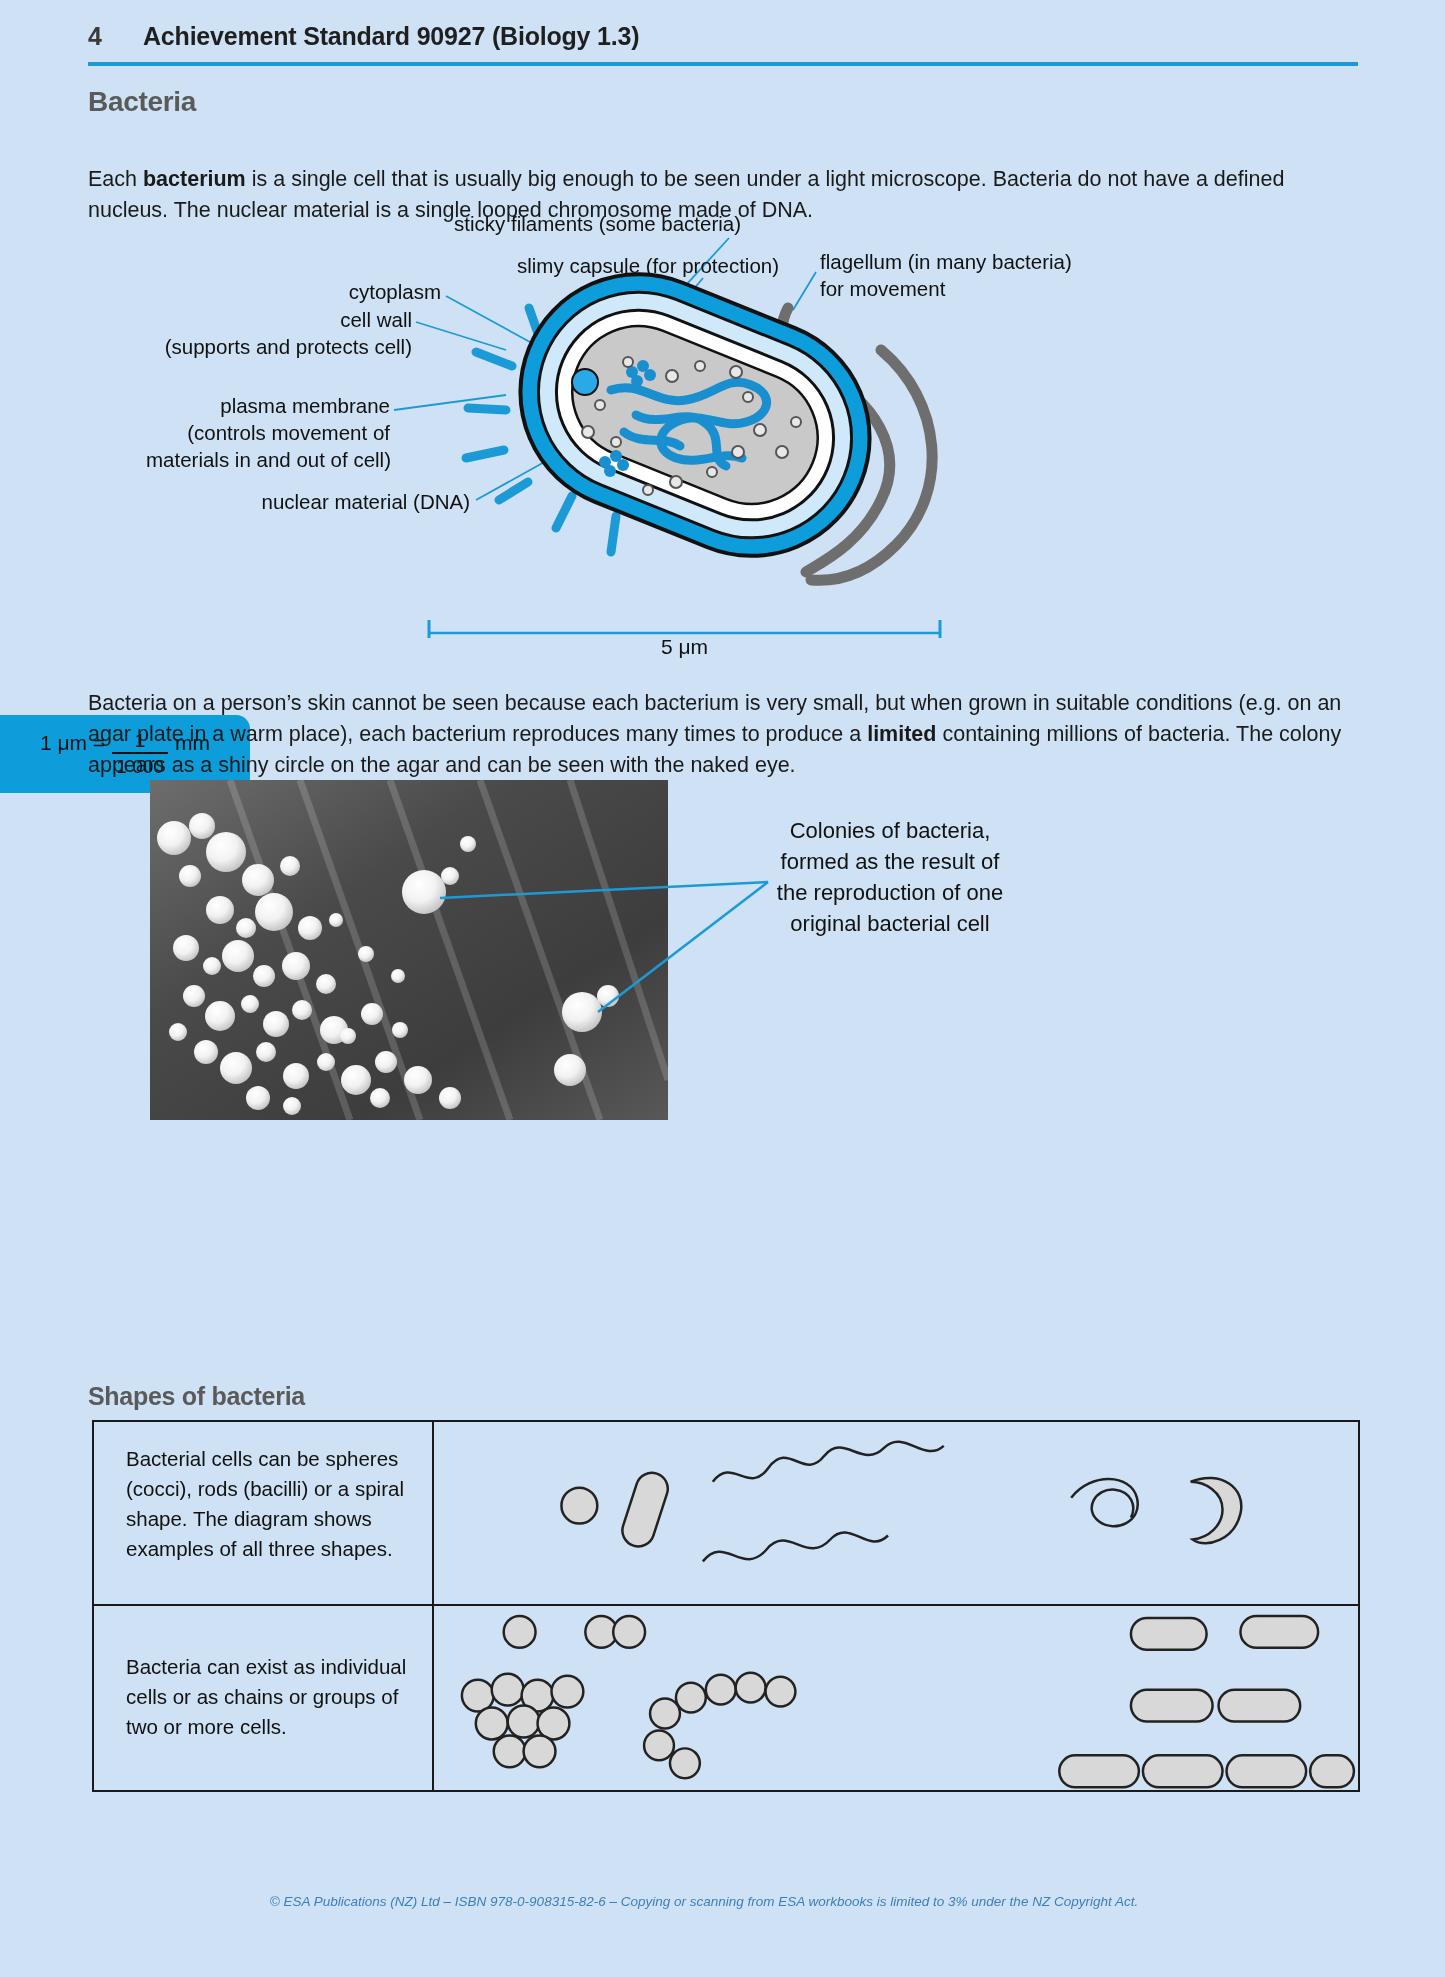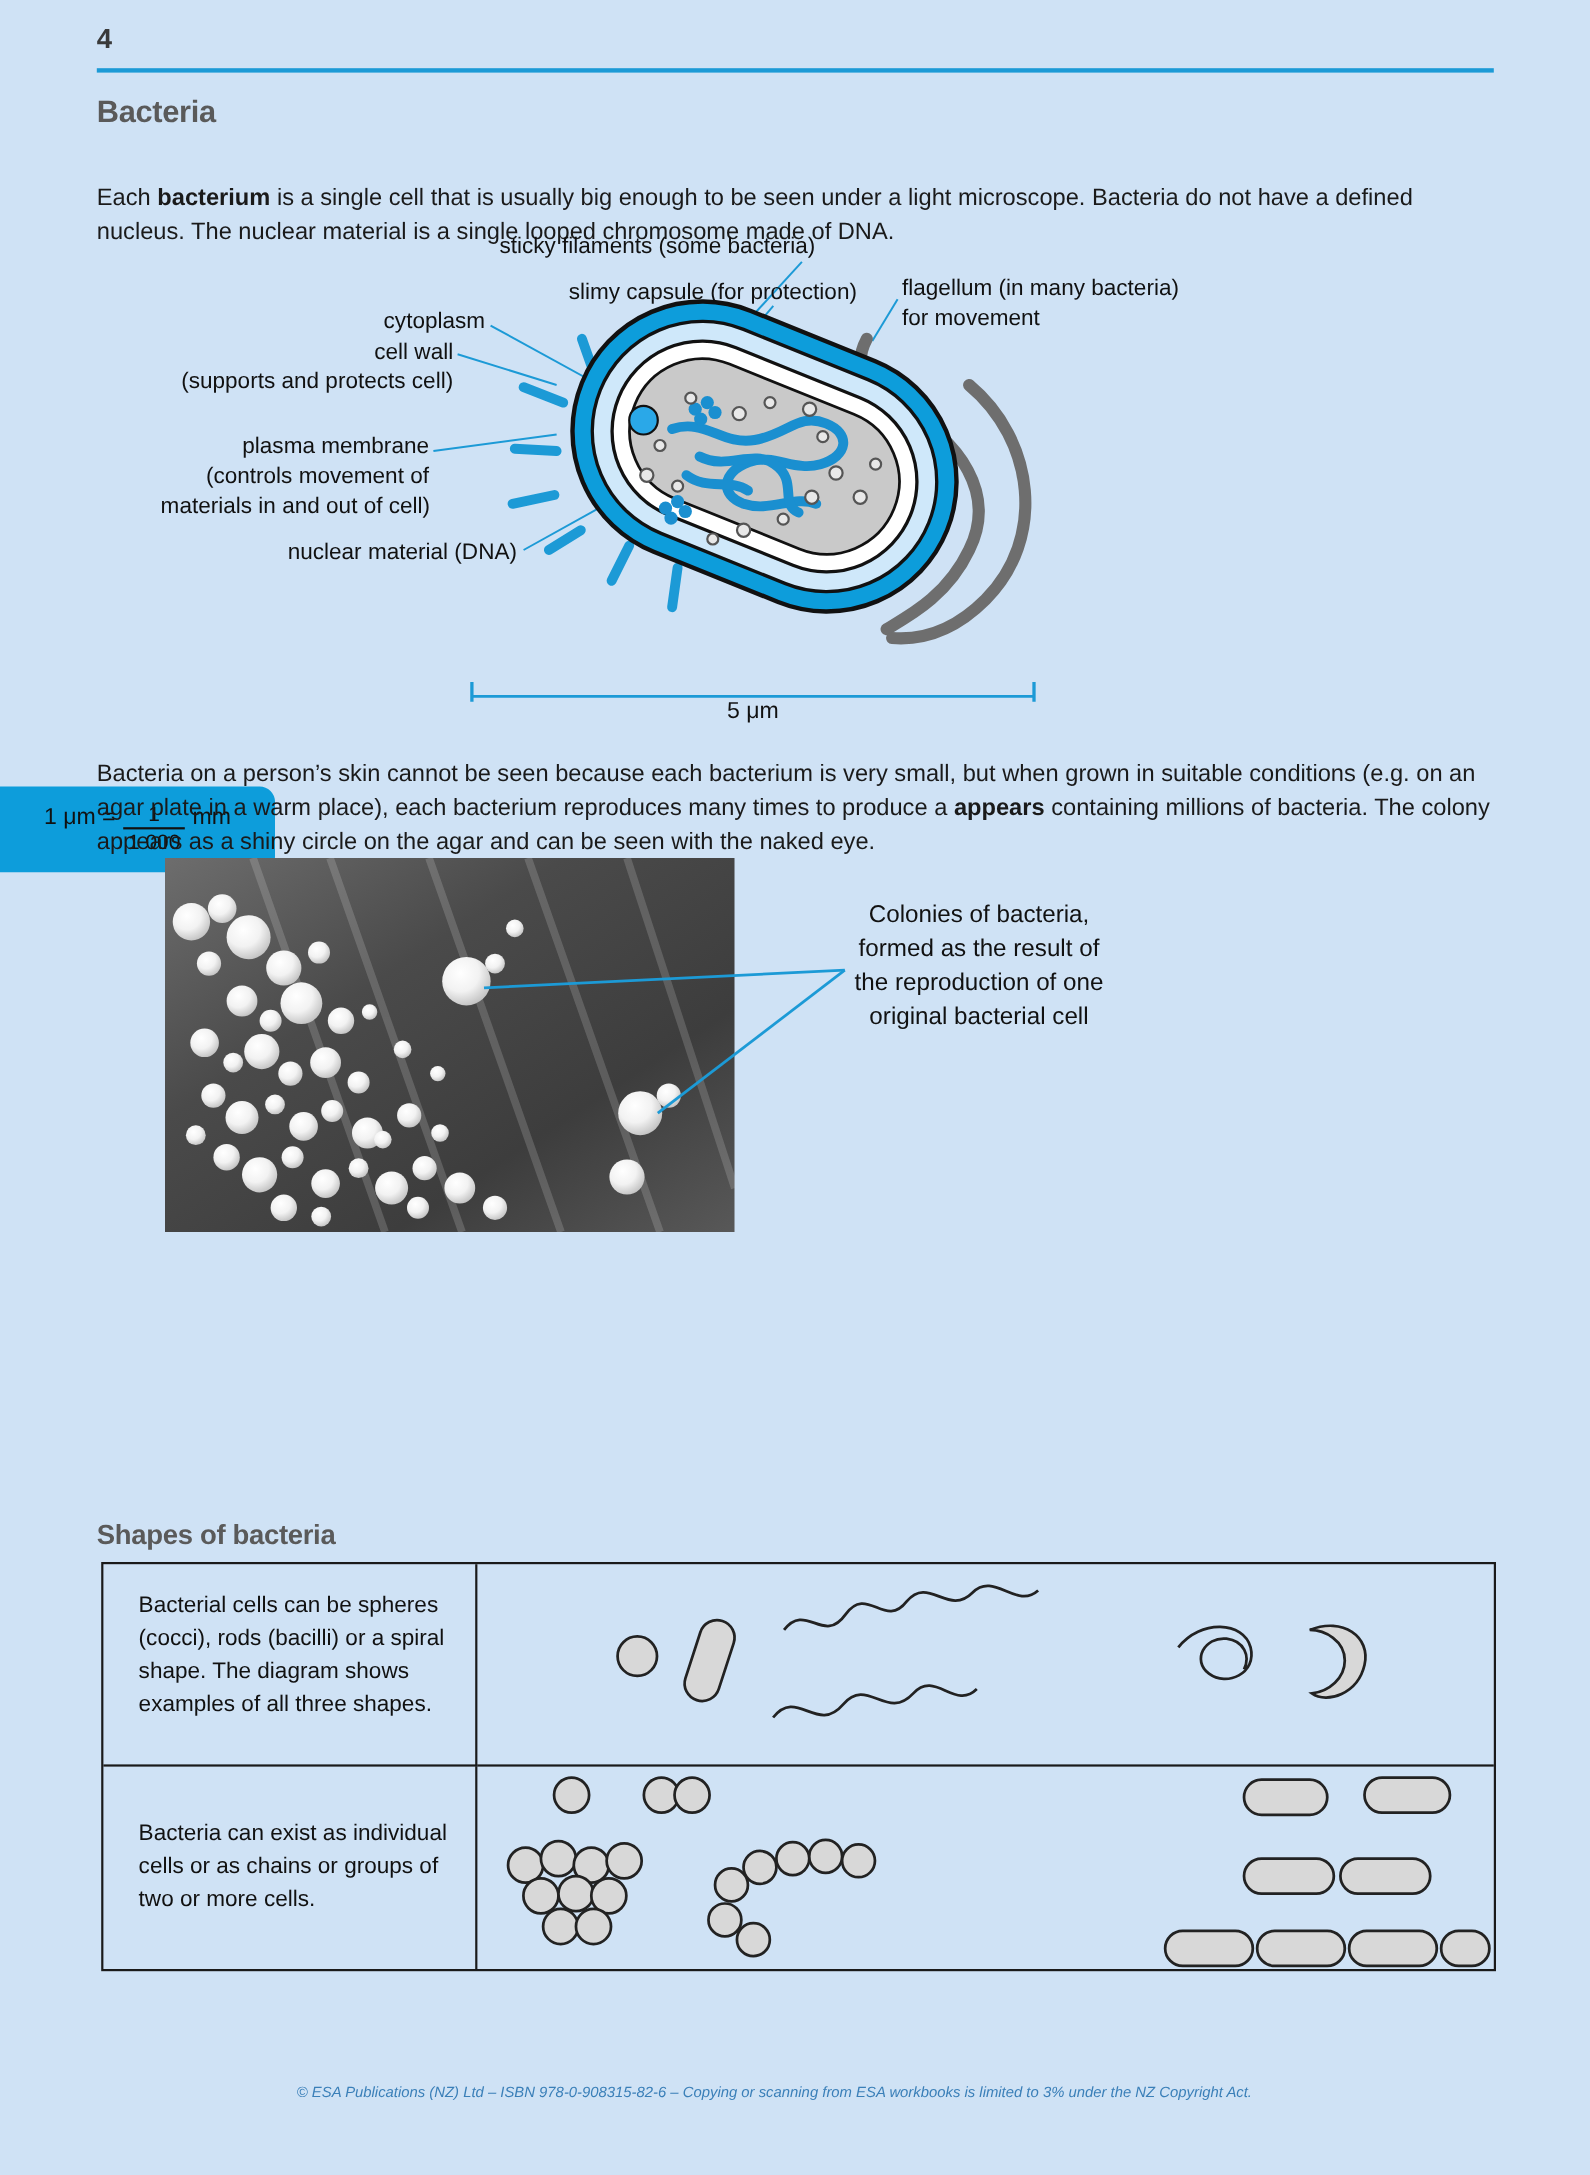--- a/index.html
+++ b/index.html
@@ -101,20 +101,21 @@
   }
 </style>
 </head>
 <body>
 
 <div class="page">
 
   <div class="header">
     <div class="header-row">
       <span class="page-num">4</span>
+      <span class="header-title">Achievement Standard 90927 (Biology 1.3)</span>
     </div>
   </div>
   <div class="header-rule"></div>
 
   <div class="h-section" id="sec-bacteria">Bacteria</div>
 
   <div class="para" id="para-intro">
     <span>Each </span><b>bacterium</b><span> is a single cell that is usually big enough to be seen under a light microscope. Bacteria do not have a defined nucleus. The nuclear material is a single looped chromosome made of DNA.</span>
   </div>
 
@@ -233,21 +234,21 @@
       <span class="frac">
         <span class="num">1</span>
         <span class="bar"></span>
         <span class="den">1 000</span>
       </span>
       <span>mm</span>
     </div>
   </div>
 
   <div class="para" id="para-colony">
-    <span>Bacteria on a person’s skin cannot be seen because each bacterium is very small, but when grown in suitable conditions (e.g. on an agar plate in a warm place), each bacterium reproduces many times to produce a </span><b>appears</b><span> containing millions of bacteria. The colony appears as a shiny circle on the agar and can be seen with the naked eye.</span>
+    <span>Bacteria on a person’s skin cannot be seen because each bacterium is very small, but when grown in suitable conditions (e.g. on an agar plate in a warm place), each bacterium reproduces many times to produce a </span><b>limited</b><span> containing millions of bacteria. The colony appears as a shiny circle on the agar and can be seen with the naked eye.</span>
   </div>
 
   <div class="photo">
     <svg width="518" height="340">
       <defs>
         <linearGradient id="agarBg" x1="0" y1="0" x2="1" y2="1">
           <stop offset="0%" stop-color="#6d6d6d"></stop>
           <stop offset="35%" stop-color="#4a4a4a"></stop>
           <stop offset="70%" stop-color="#3d3d3d"></stop>
           <stop offset="100%" stop-color="#585858"></stop>

